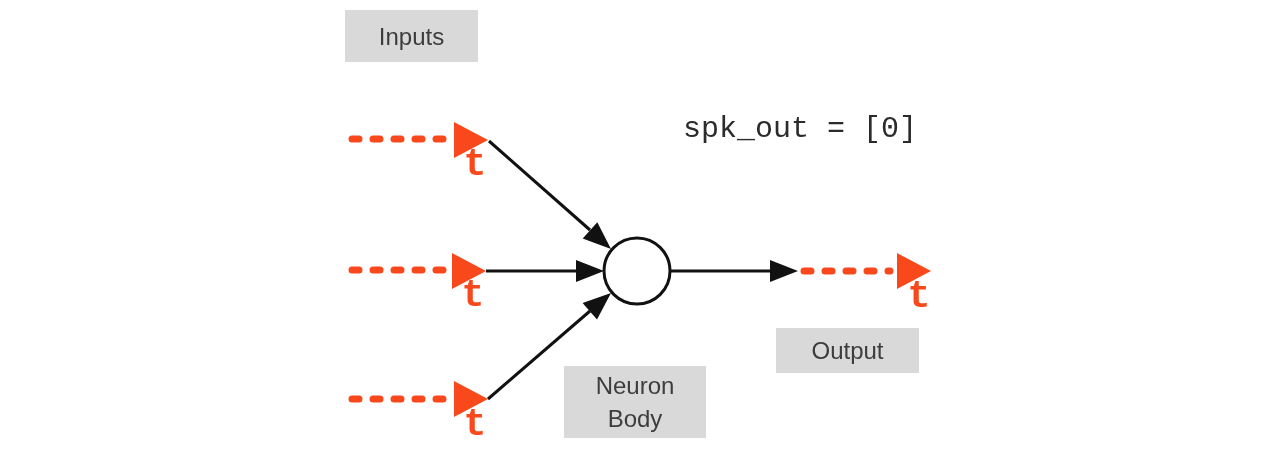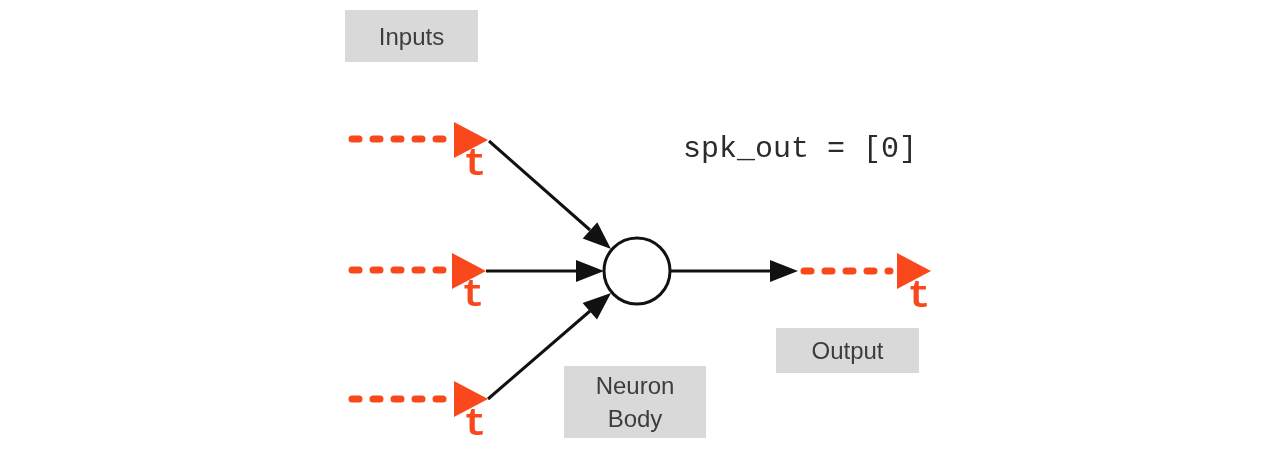--- a/index.html
+++ b/index.html
@@ -43,21 +43,20 @@
     color:var(--spike);
   }
   .code{
     position:absolute;
     left:660px;top:112px;width:280px;
     text-align:center;
     font-family:"Liberation Mono",monospace;
     font-size:30px;
     color:var(--code);
     white-space:pre;
-    margin-top:20px;
   }
 </style>
 </head>
 <body>
 
 <div id="canvas">
 
   <svg id="diagram-svg" width="1276" height="450" viewBox="0 0 1276 450">
 
     <path class="spike-dash" d="M 352 139 L 450 139"></path>

